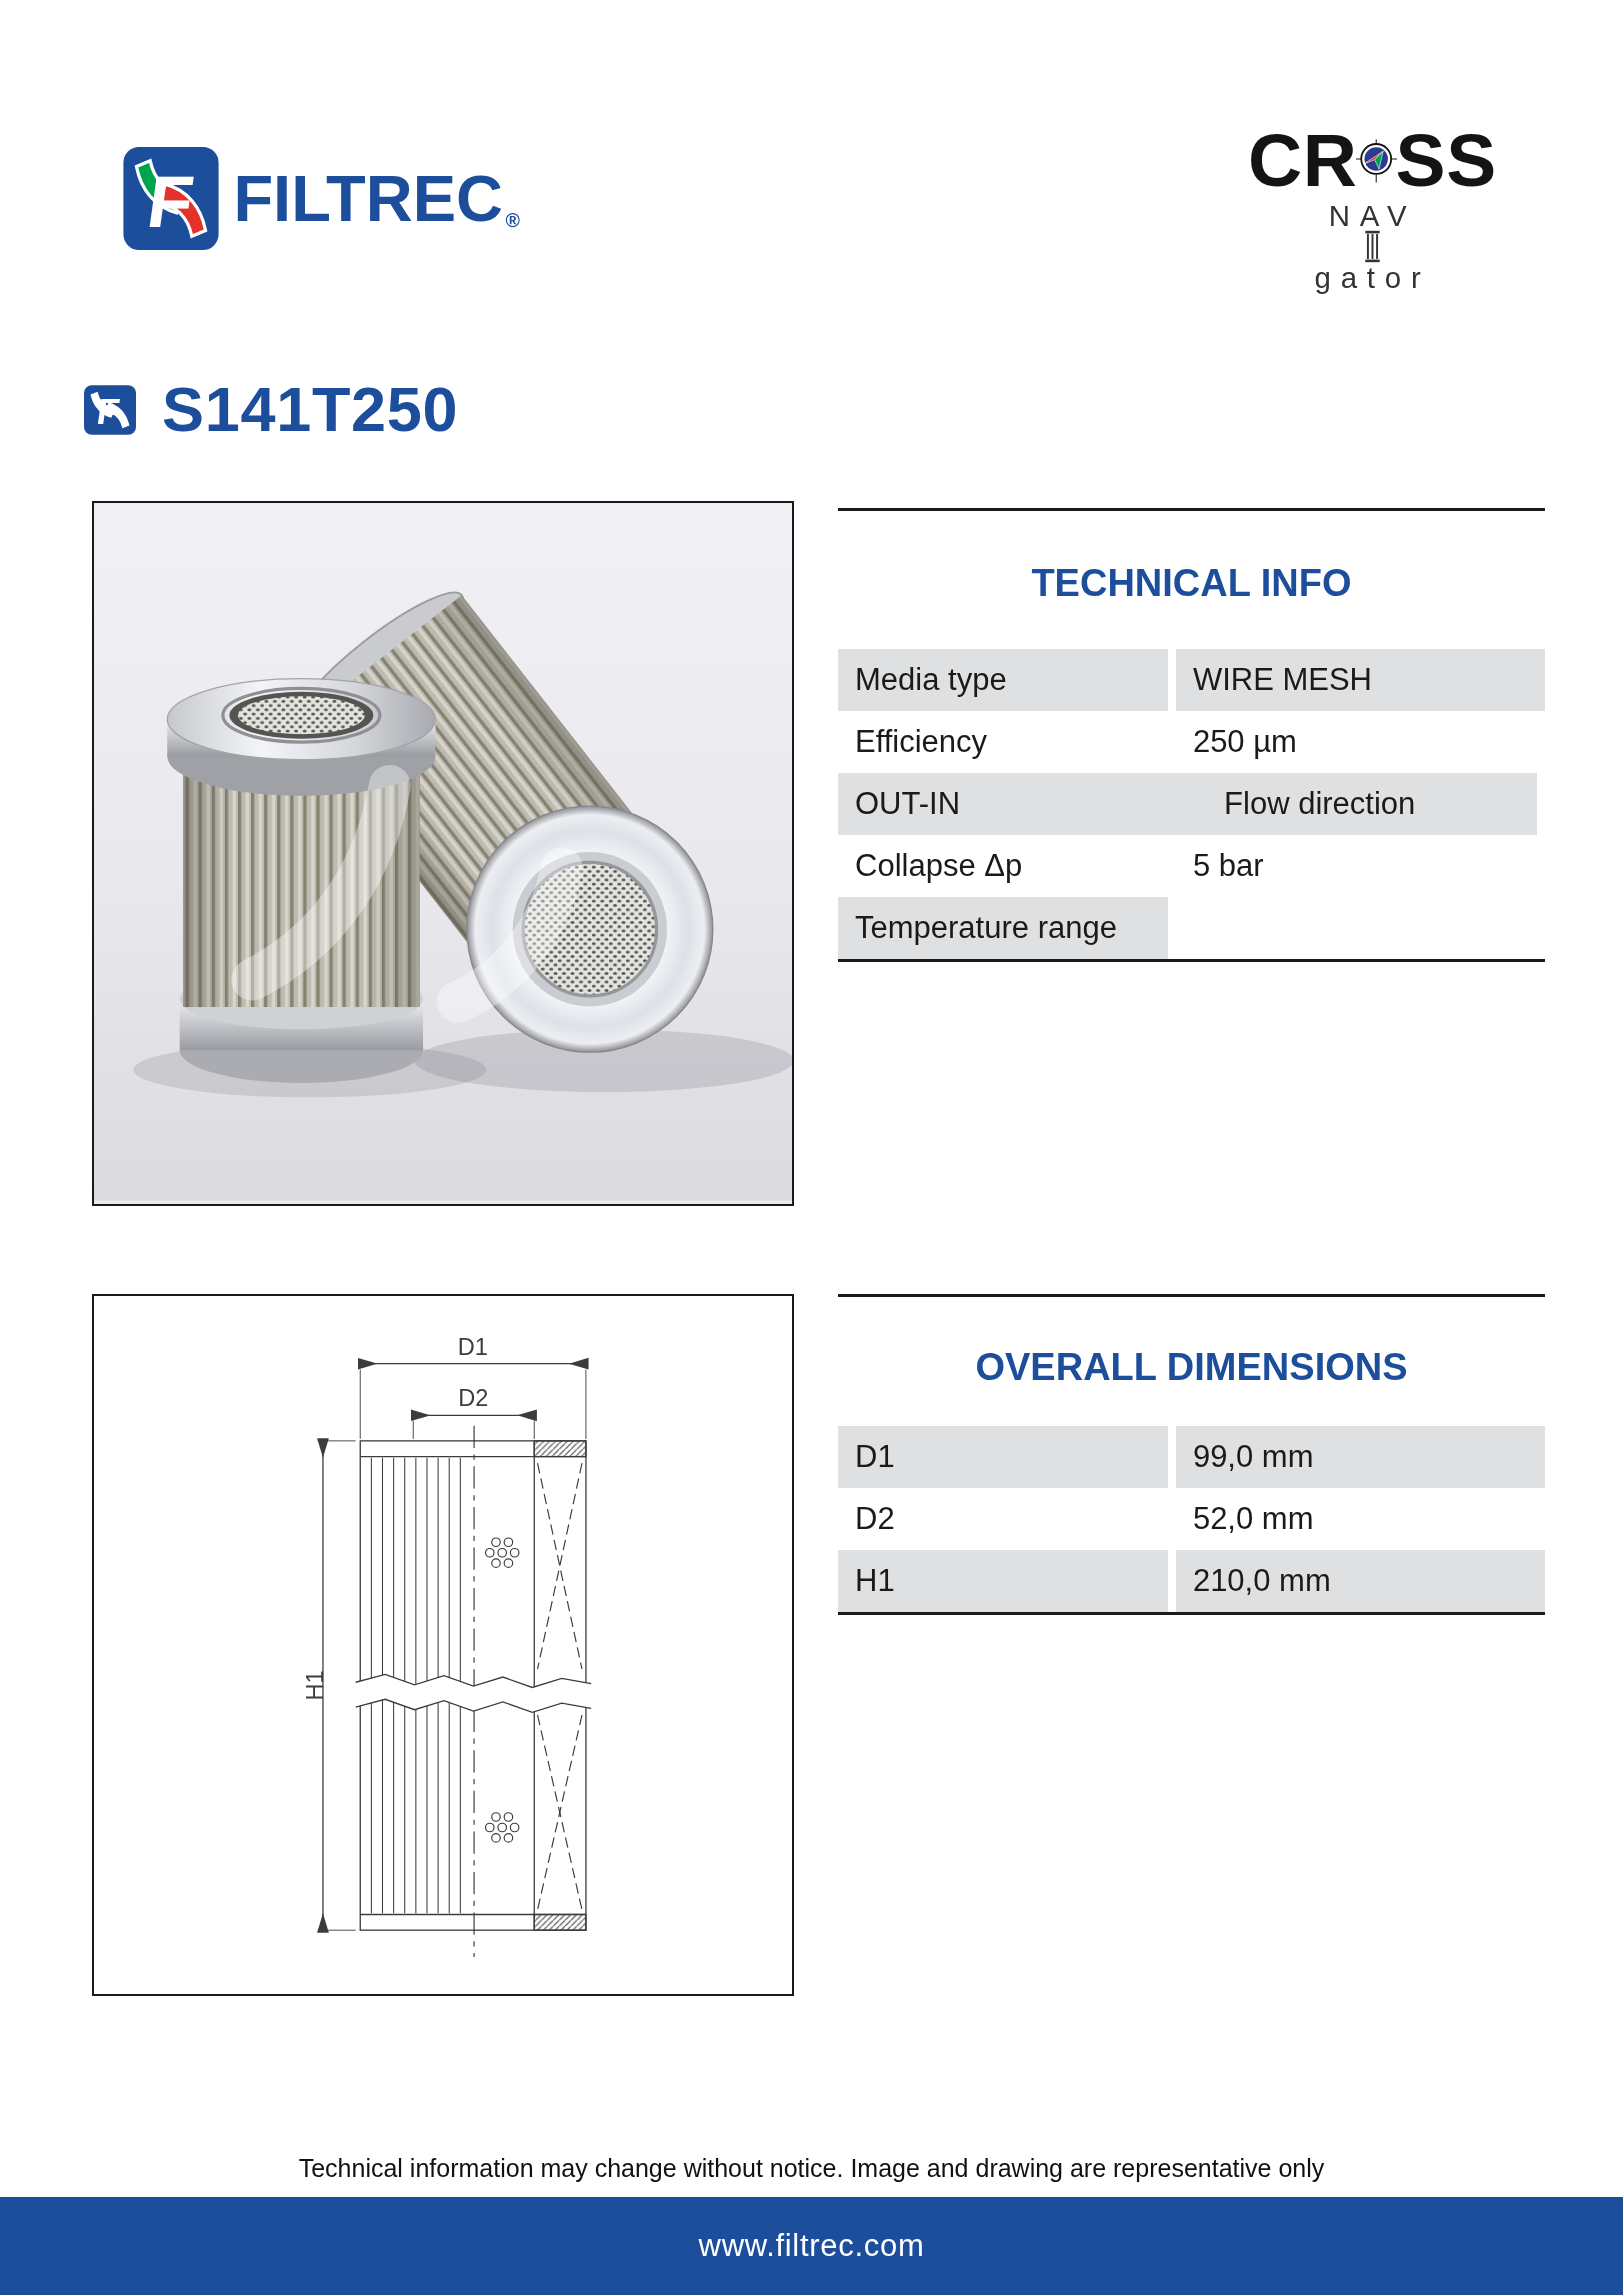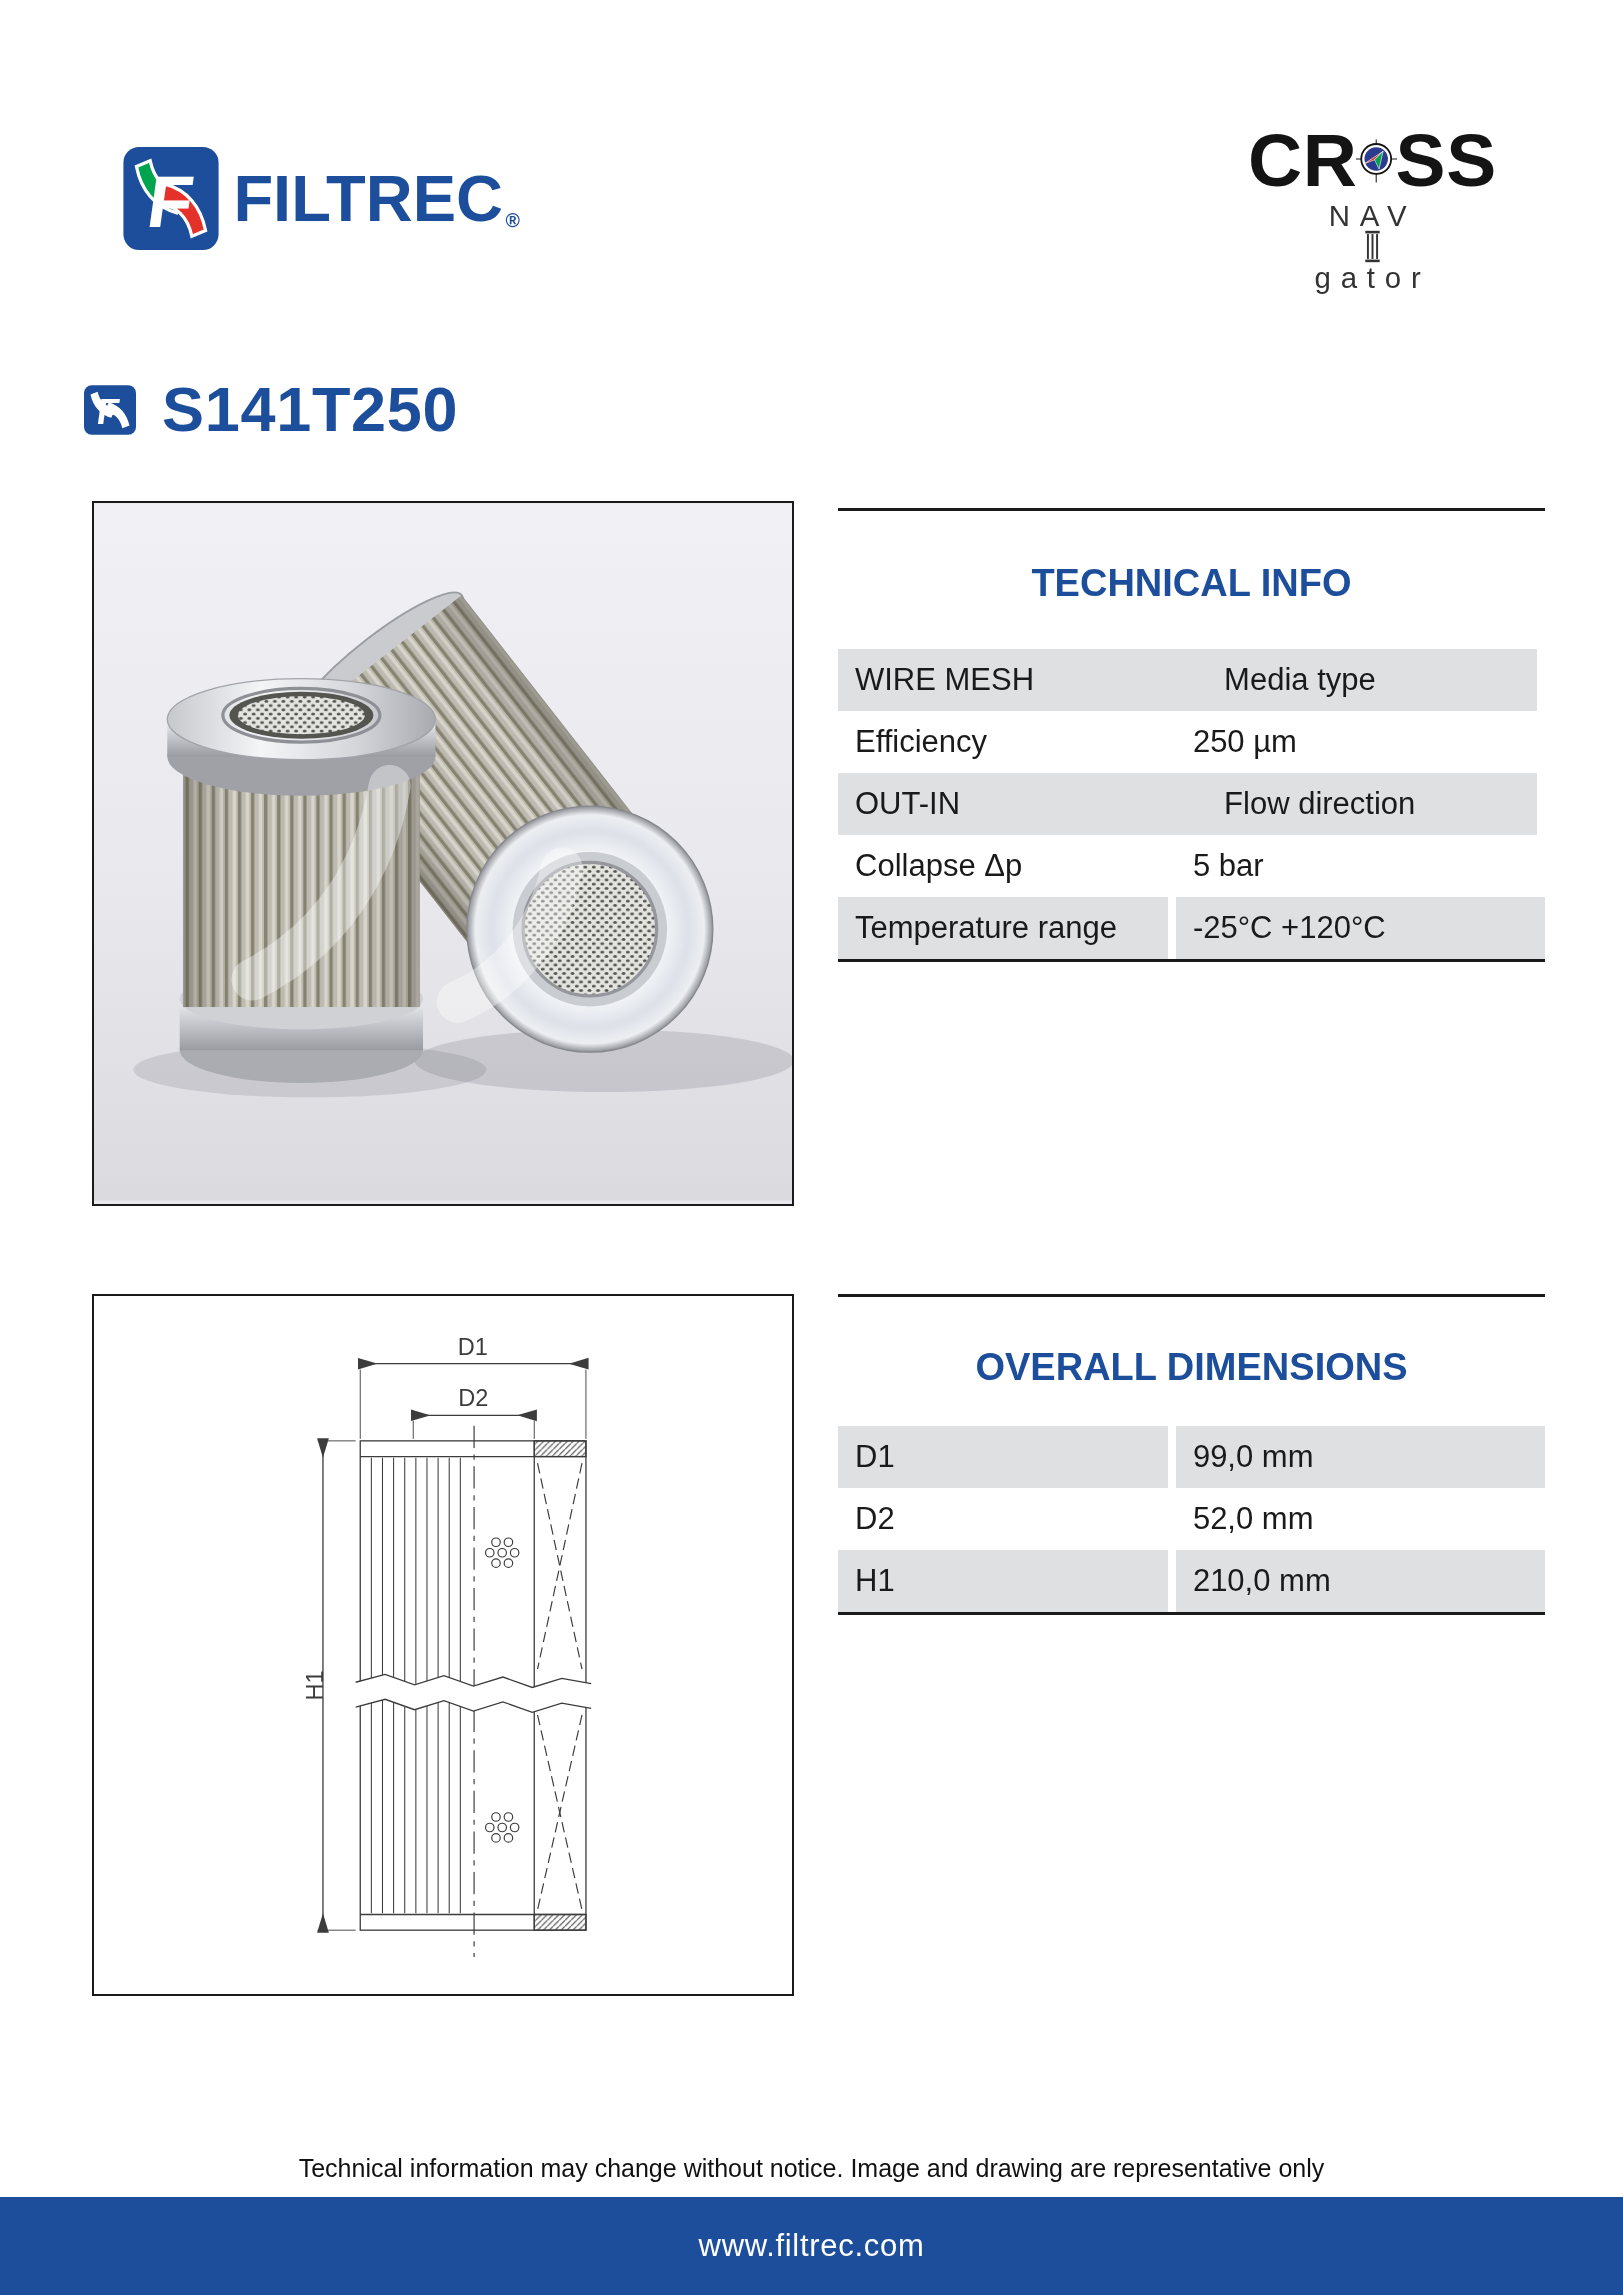--- a/index.html
+++ b/index.html
@@ -177,38 +177,37 @@
         <path d="M 556,762 C 636,728 696,652 715,558"></path>
       </g>
     </svg>
   </div>
 
   <div class="section sec-tech">
     <div class="rule top"></div>
     <div class="sec-title">TECHNICAL INFO</div>
     <div class="spec-table">
       <div class="trow alt">
+        <div class="tcell lab">Media type</div>
         <div class="tcell val">WIRE MESH</div>
-        <div class="tcell lab">Media type</div>
       </div>
       <div class="trow">
         <div class="tcell lab">Efficiency</div>
         <div class="tcell val">250 µm</div>
       </div>
       <div class="trow alt">
         <div class="tcell val">OUT-IN</div>
         <div class="tcell lab">Flow direction</div>
       </div>
       <div class="trow">
         <div class="tcell lab">Collapse Δp</div>
         <div class="tcell val">5 bar</div>
       </div>
       <div class="trow alt">
         <div class="tcell lab">Temperature range</div>
-        <div class="tcell val">-25°C +120°C</div>
       </div>
       <div class="rule bottom"></div>
     </div>
   </div>
 
   <div class="draw-box">
     <svg width="698" height="694" viewBox="0 0 1067 1060">
       <defs>
         <pattern id="hatch" width="9" height="9" patternUnits="userSpaceOnUse">
           <path d="M0,9 L9,0" stroke="#3c3c3c" stroke-width="1.6"></path>

